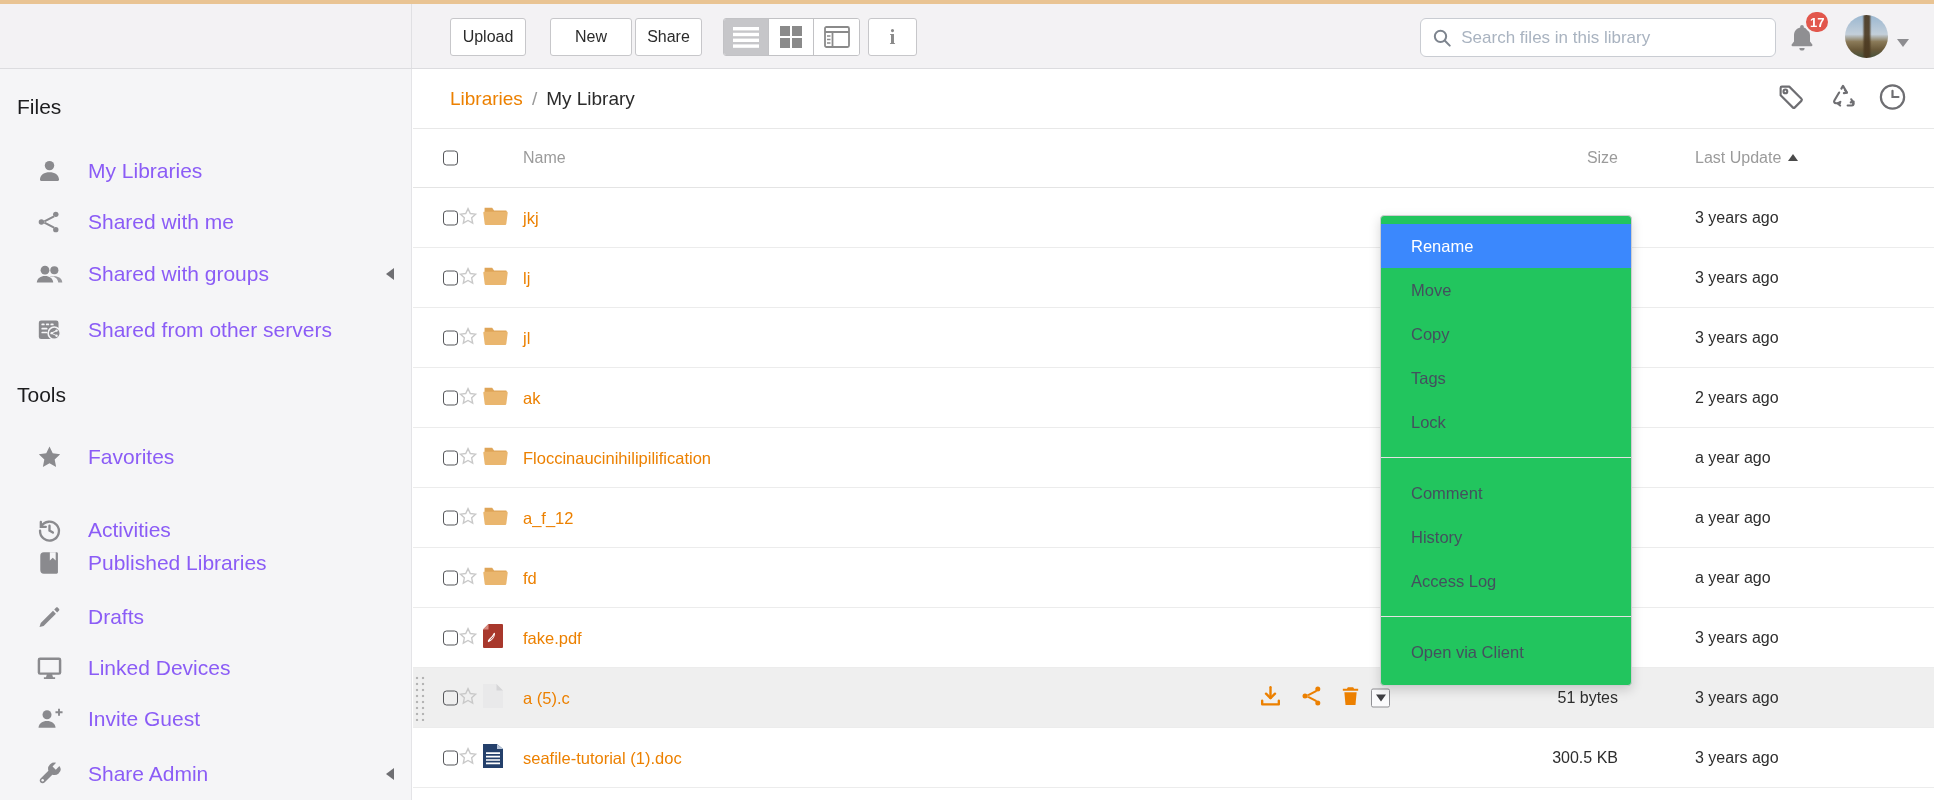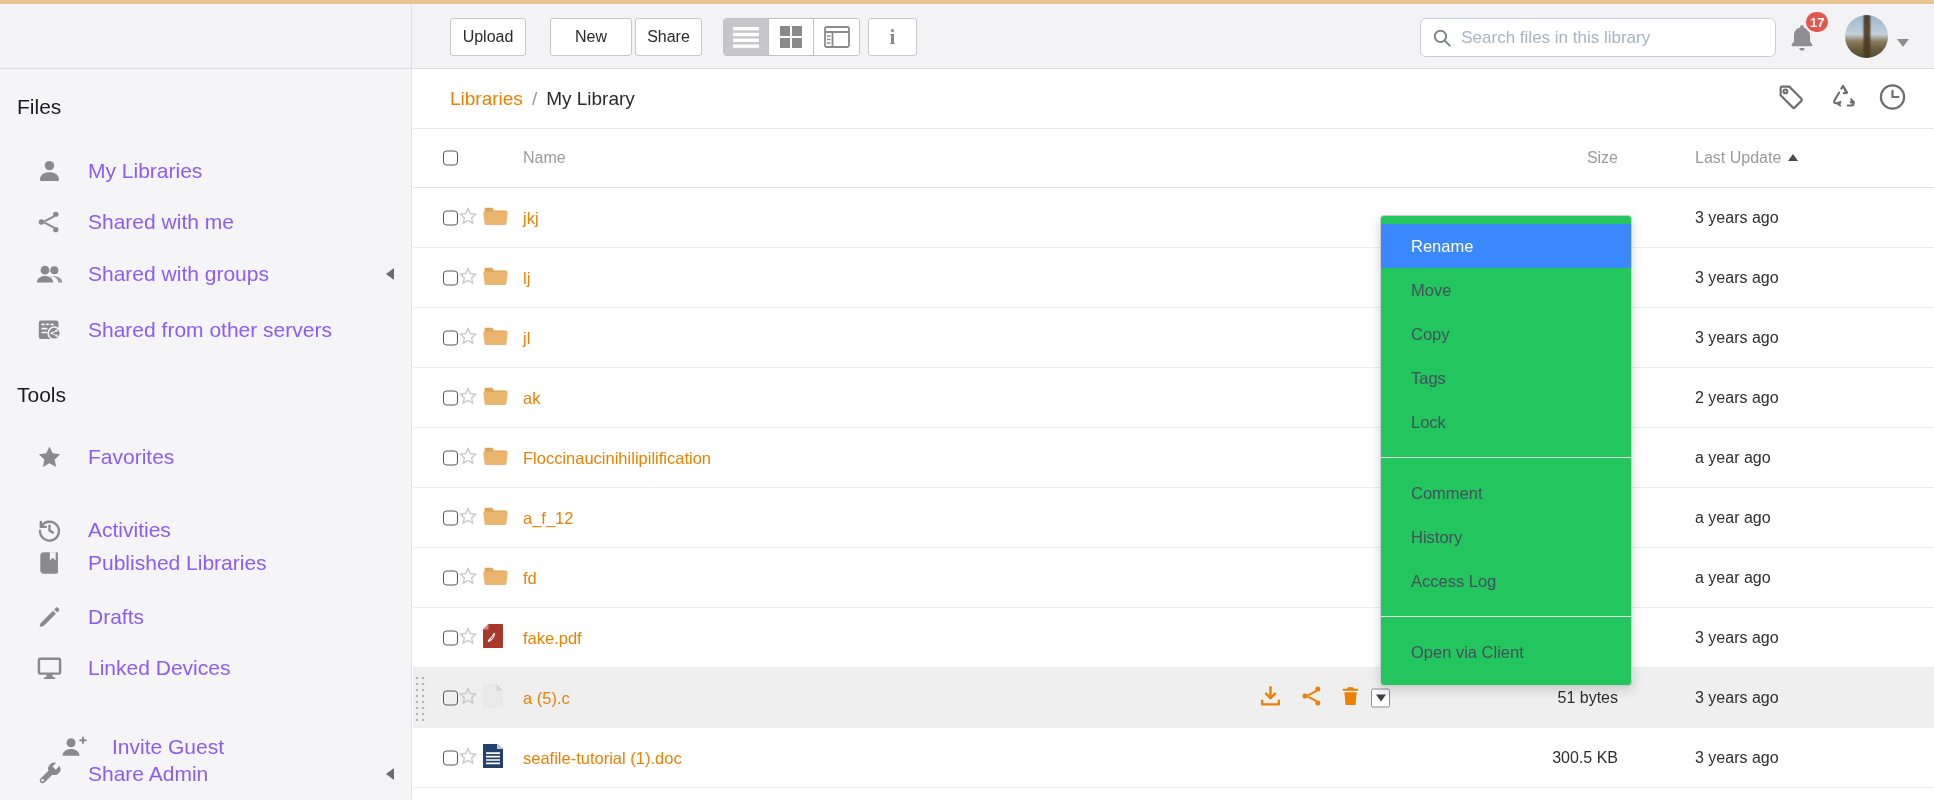--- a/index.html
+++ b/index.html
@@ -266,21 +266,21 @@
 
   <div class="side-item" style="top:581px;padding-left:8px;">
     <span class="sicon">
       <svg viewBox="0 0 24 24" width="27" height="27">
         <rect x="2.6" y="3.8" width="18.8" height="13.2" rx="1" fill="none" stroke="#8a8a8e" stroke-width="2.2"></rect>
         <path fill="#8a8a8e" d="M9.8 17h4.4l.9 3.2h1.9v1.6H7v-1.6h1.9z"></path>
       </svg></span>
     <span class="slabel">Linked Devices</span>
   </div>
 
-  <div class="side-item" style="top:660px;margin-left:24px;">
+  <div class="side-item" style="top:632px;">
     <span class="sicon">
       <svg viewBox="0 0 24 24" width="27" height="27" fill="#8a8a8e">
         <circle cx="9.8" cy="8.2" r="4"></circle>
         <path d="M2.2 19.7c.3-4 3.6-6 7.6-6s7.3 2 7.6 6z"></path>
         <path d="M17.3 5.2h2.3V2.9h1.7v2.3h2.3v1.7h-2.3v2.3h-1.7V6.9h-2.3z"></path>
       </svg></span>
     <span class="slabel">Invite Guest</span>
   </div>
 
   <div class="side-item" style="top:687px;">

